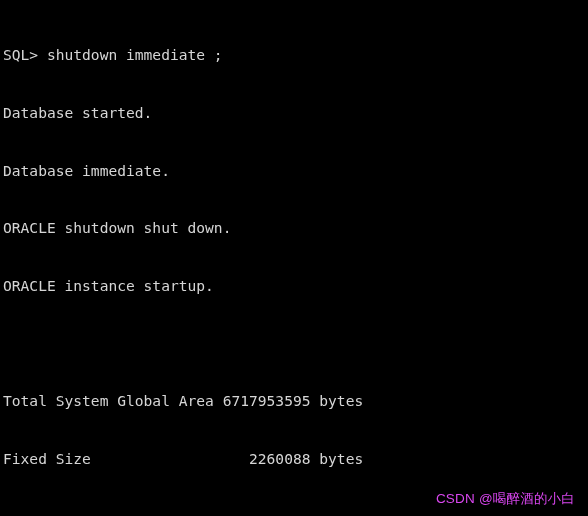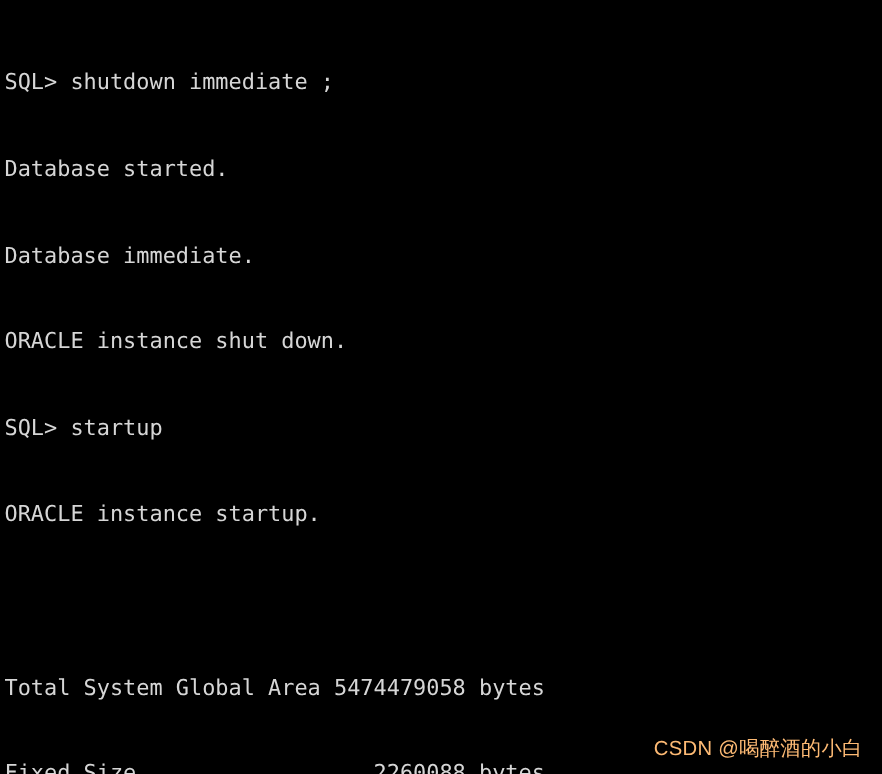--- a/index.html
+++ b/index.html
@@ -33,39 +33,38 @@
   .line.blank {
     color: transparent;
   }
   #watermark {
     position: absolute;
     right: 13px;
     bottom: 9px;
     font-family: "Liberation Sans", "DejaVu Sans", sans-serif;
     font-size: 13.5px;
     line-height: 16px;
-    color: #fdba74;
+    color: #d946ef;
     white-space: pre;
     letter-spacing: 0.2px;
   }
 </style>
 </head>
 <body>
 
 <div id="terminal">
 
   <div id="screen">
     <div class="line">SQL&gt; shutdown immediate ;</div>
     <div class="line">Database started.</div>
     <div class="line">Database immediate.</div>
-    <div class="line">ORACLE instance shut down.</div>
-    <div class="line">SQL&gt; startup</div>
+    <div class="line">ORACLE shutdown shut down.</div>
     <div class="line">ORACLE instance startup.</div>
     <div class="line blank"></div>
-    <div class="line">Total System Global Area 5474479058 bytes</div>
+    <div class="line">Total System Global Area 6717953595 bytes</div>
     <div class="line">Fixed Size                  2260088 bytes</div>
     
     
     
     
     
     
     
     
     

